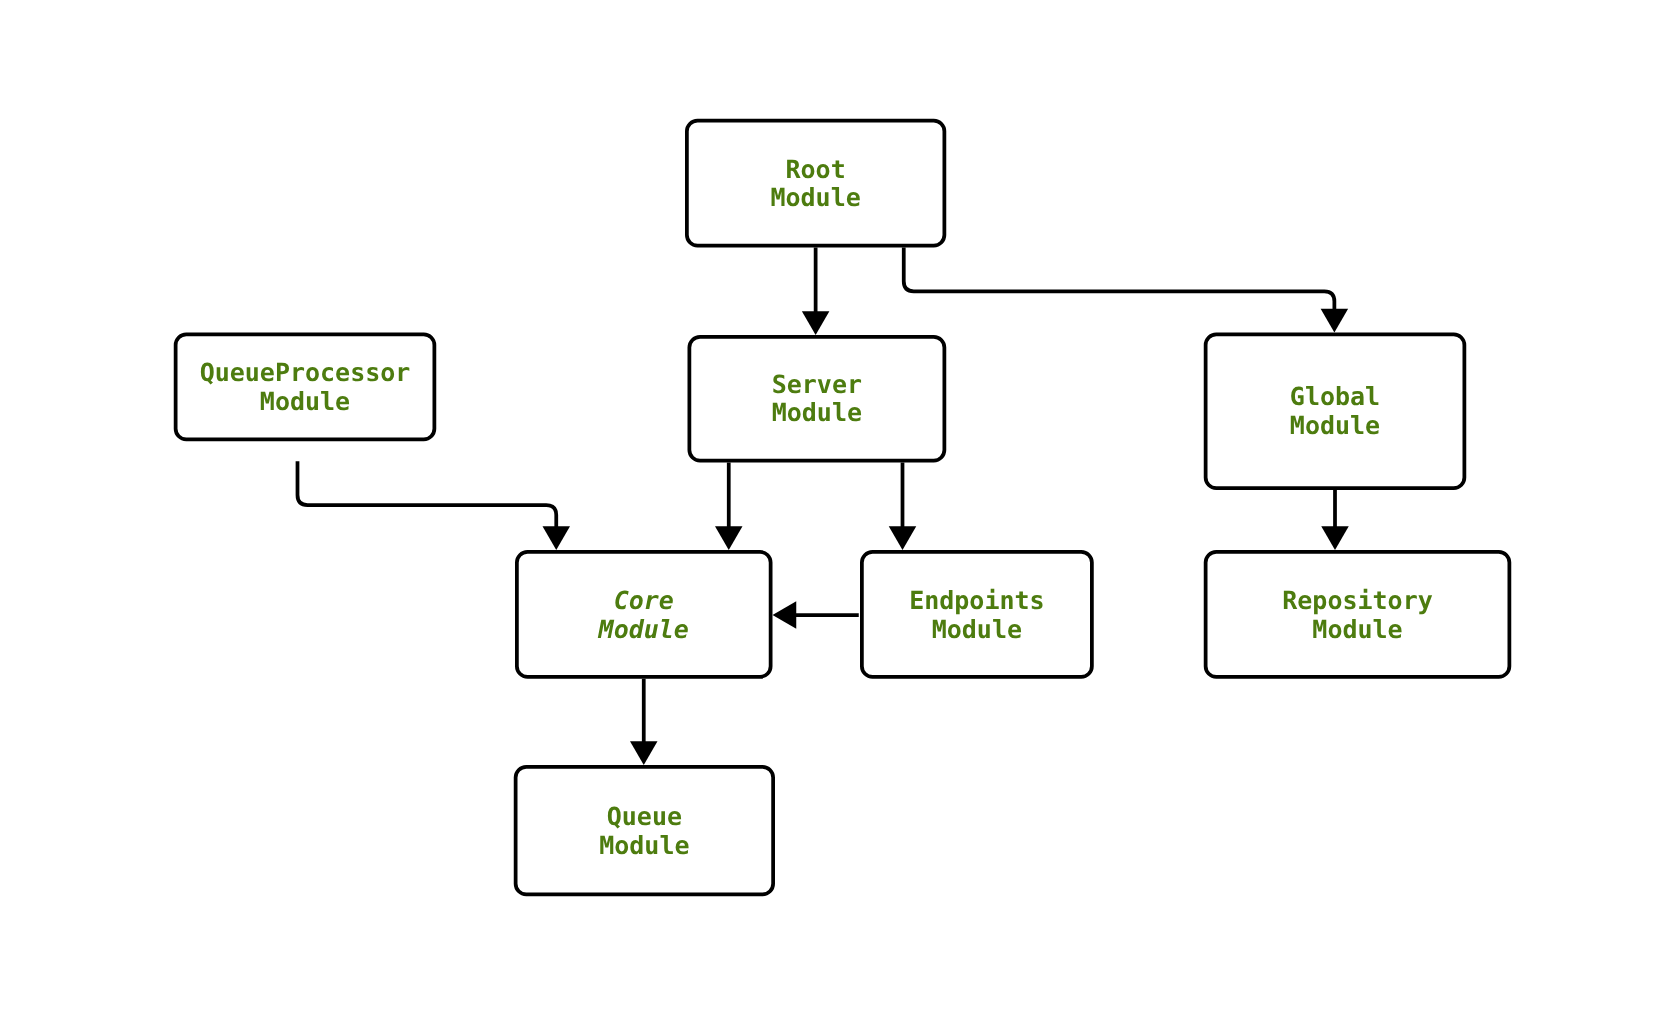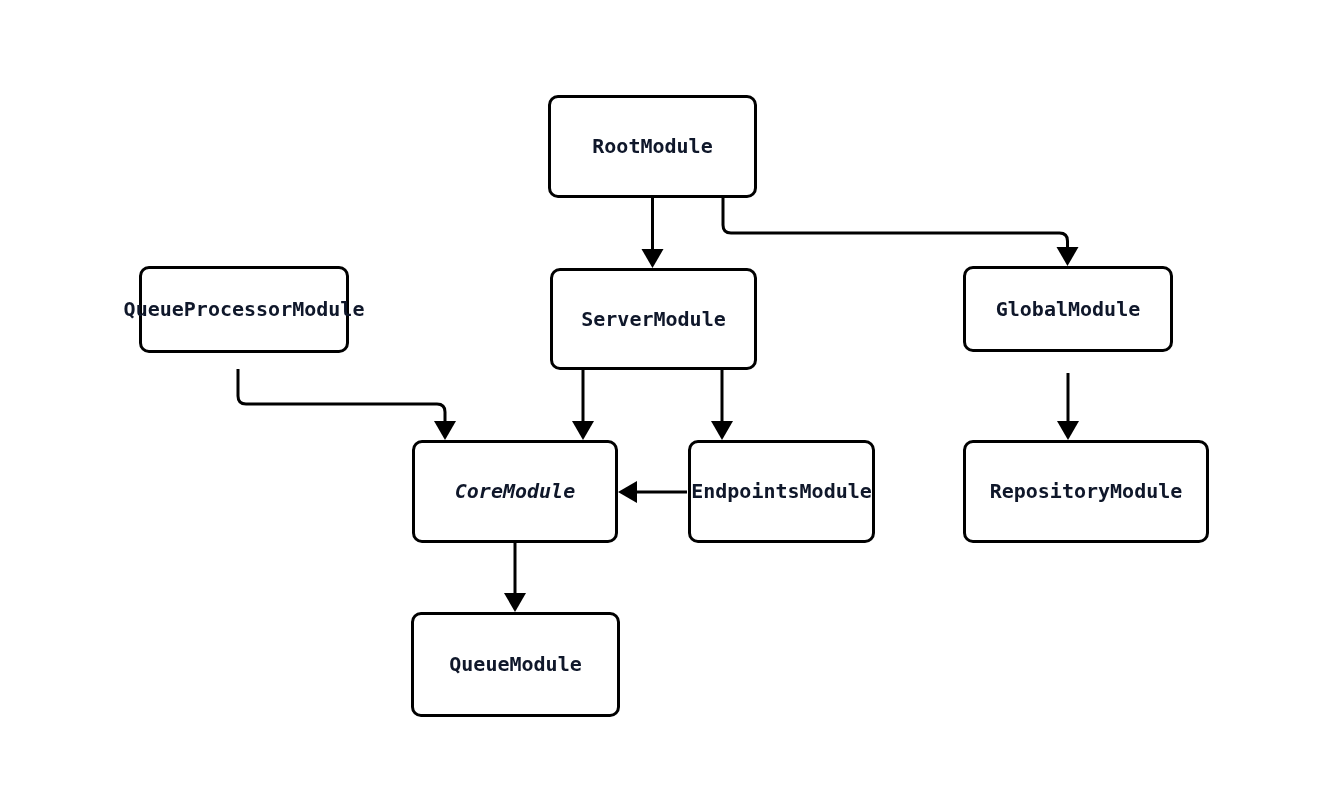--- a/index.html
+++ b/index.html
@@ -32,34 +32,34 @@
     fill: #000000;
     stroke: none;
   }
   .node {
     position: absolute;
     box-sizing: border-box;
     border: 3px solid #000000;
     border-radius: 10px;
     background: #ffffff;
     display: flex;
-    flex-direction: row;
+    flex-direction: column;
     align-items: center;
     justify-content: center;
     text-align: center;
-    color: #0f172a;
+    color: #4d7c0f;
     font-family: "DejaVu Sans Mono", "Liberation Mono", monospace;
     font-weight: bold;
     font-size: 20px;
     line-height: 23px;
   }
   .n-root          { left: 548px; top:  95px; width: 209px; height: 103px; }
   .n-queueprocessor{ left: 139px; top: 266px; width: 210px; height: 87px; }
   .n-server        { left: 550px; top: 268px; width: 207px; height: 102px; }
-  .n-global        { left: 963px; top: 266px; width: 210px; height: 86px; }
+  .n-global        { left: 963px; top: 266px; width: 210px; height: 126px; }
   .n-core          { left: 412px; top: 440px; width: 206px; height: 103px; font-style: italic; }
   .n-endpoints     { left: 688px; top: 440px; width: 187px; height: 103px; }
   .n-repository    { left: 963px; top: 440px; width: 246px; height: 103px; }
   .n-queue         { left: 411px; top: 612px; width: 209px; height: 105px; }
 </style>
 </head>
 <body>
 
 <div class="canvas">
 

